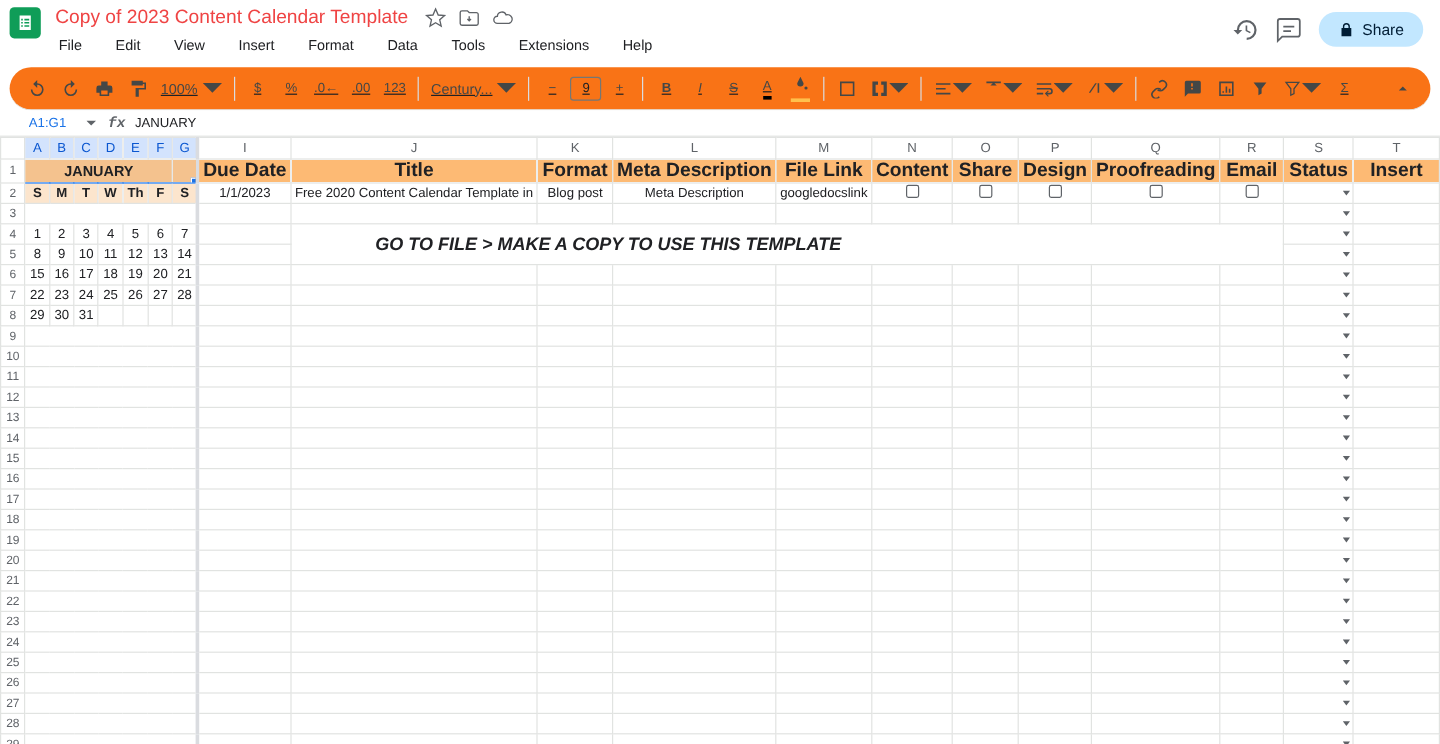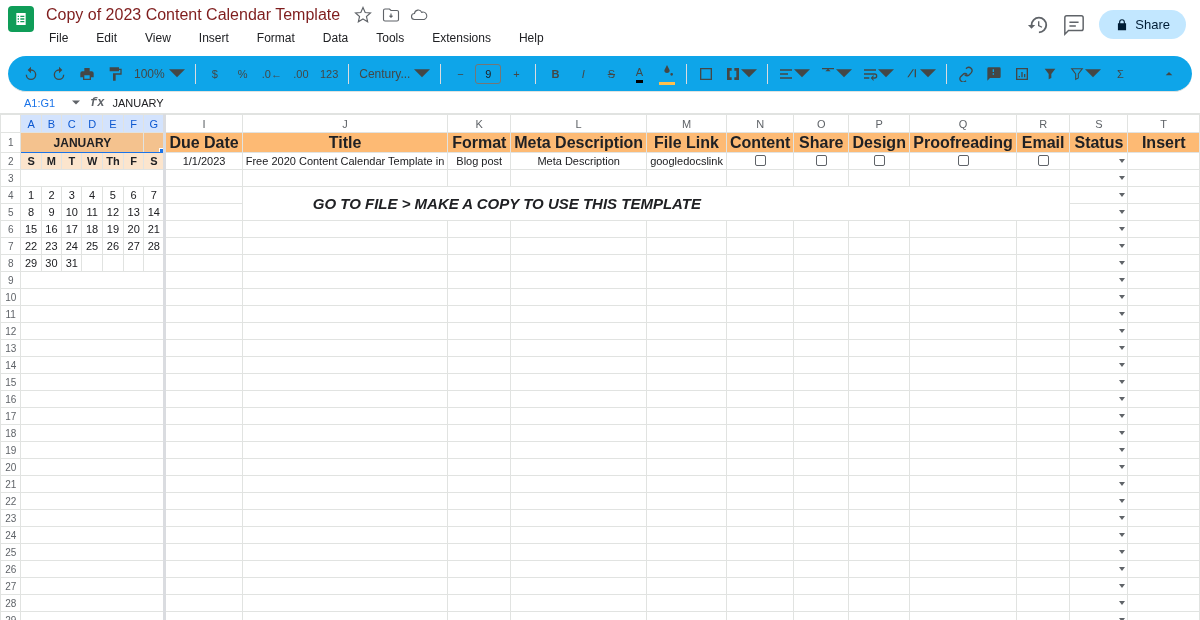--- a/index.html
+++ b/index.html
@@ -4,31 +4,31 @@
 <style>
 * { box-sizing: border-box; margin: 0; padding: 0; font-family: Arial, sans-serif; }
 body { background: #fff; font-size: 11px; color: #202124; width: 1200px; height: 620px; overflow: hidden; }
 
 
 .titlebar { display: flex; align-items: flex-start; padding: 4px 8px 0 8px; height: 56px; }
 .logo { width: 26px; height: 26px; background: #0f9d58; border-radius: 4px; margin: 2px 8px 0 0; display:flex;align-items:center;justify-content:center; }
 .logo svg { width: 16px; height: 16px; fill: #fff; }
 .title-area { flex: 1; }
 .title-row { display: flex; align-items: center; gap: 10px; height: 22px; }
-.doc-title { font-size: 16px; color: #7f1d1d; padding: 1px 4px; }
+.doc-title { font-size: 16px; color: #ef4444; padding: 1px 4px; }
 .title-icon { width: 18px; height: 18px; fill: #5f6368; cursor: pointer; }
 .menubar { display: flex; gap: 14px; margin-top: 2px; }
 .menu-item { padding: 3px 7px; font-size: 12px; color: #202124; border-radius: 3px; cursor: pointer; }
 .title-right { display: flex; align-items: center; gap: 14px; padding-top: 6px; padding-right: 6px; }
 .right-icon { width: 22px; height: 22px; fill: #5f6368; cursor: pointer; }
 .share-btn { display: flex; align-items: center; gap: 6px; background: #c2e7ff; border-radius: 18px; padding: 7px 16px; font-size: 13px; font-weight: 500; color: #001d35; cursor: pointer; }
 .share-btn svg { width: 14px; height: 14px; fill: #001d35; }
 
 
-.toolbar { display: flex; align-items: center; gap: 2px; padding: 4px 10px; border-bottom: 1px solid #e1e3e1; background:#0ea5e9; border-radius: 24px; margin: 0 8px; height: 36px; }
+.toolbar { display: flex; align-items: center; gap: 2px; padding: 4px 10px; border-bottom: 1px solid #e1e3e1; background:#f97316; border-radius: 24px; margin: 0 8px; height: 36px; text-decoration: underline; }
 .tbtn { display: inline-flex; align-items: center; justify-content: center; min-width: 26px; height: 26px; border-radius: 4px; cursor: pointer; color:#444746; padding:0 4px; }
 .tbtn svg { width: 16px; height: 16px; fill: #444746; }
 .tsep { width: 1px; height: 20px; background: #dadce0; margin: 0 4px; }
 .zoom { font-size: 12px; padding: 0 4px; display:flex; align-items:center; gap:4px; }
 .font-sel { font-size: 12px; padding: 0 4px; display:flex; align-items:center; gap:4px; min-width:60px; }
 .font-size-box { width: 26px; height: 20px; border: 1px solid #747775; border-radius: 3px; text-align: center; font-size: 11px; display:flex;align-items:center;justify-content:center; }
 .color-underline { border-bottom: 3px solid #000; padding-bottom:1px; display:inline-block; line-height:14px;}
 .fill-underline { border-bottom: 3px solid #ffc04c; padding-bottom:1px; display:inline-block; }
 
 

